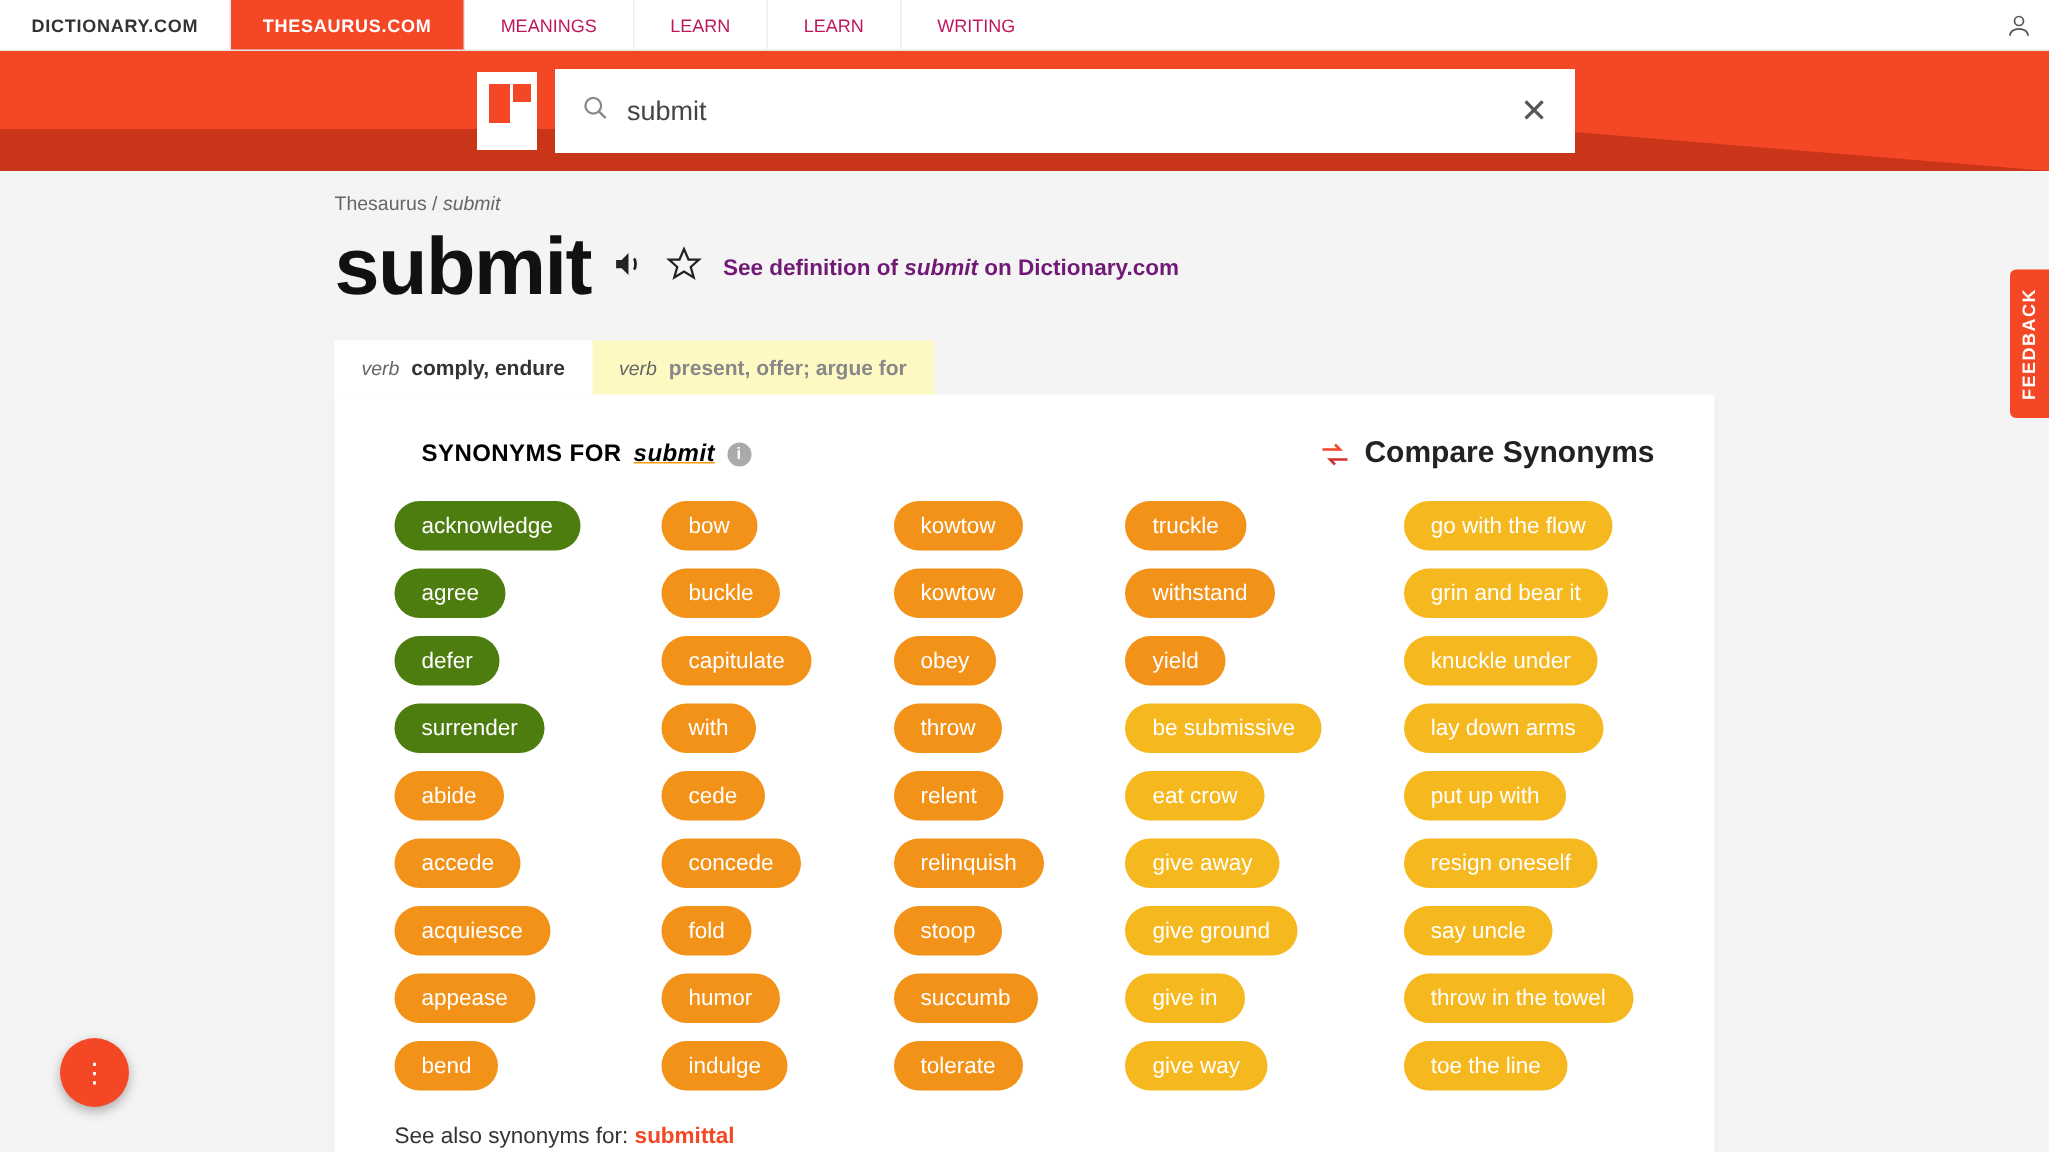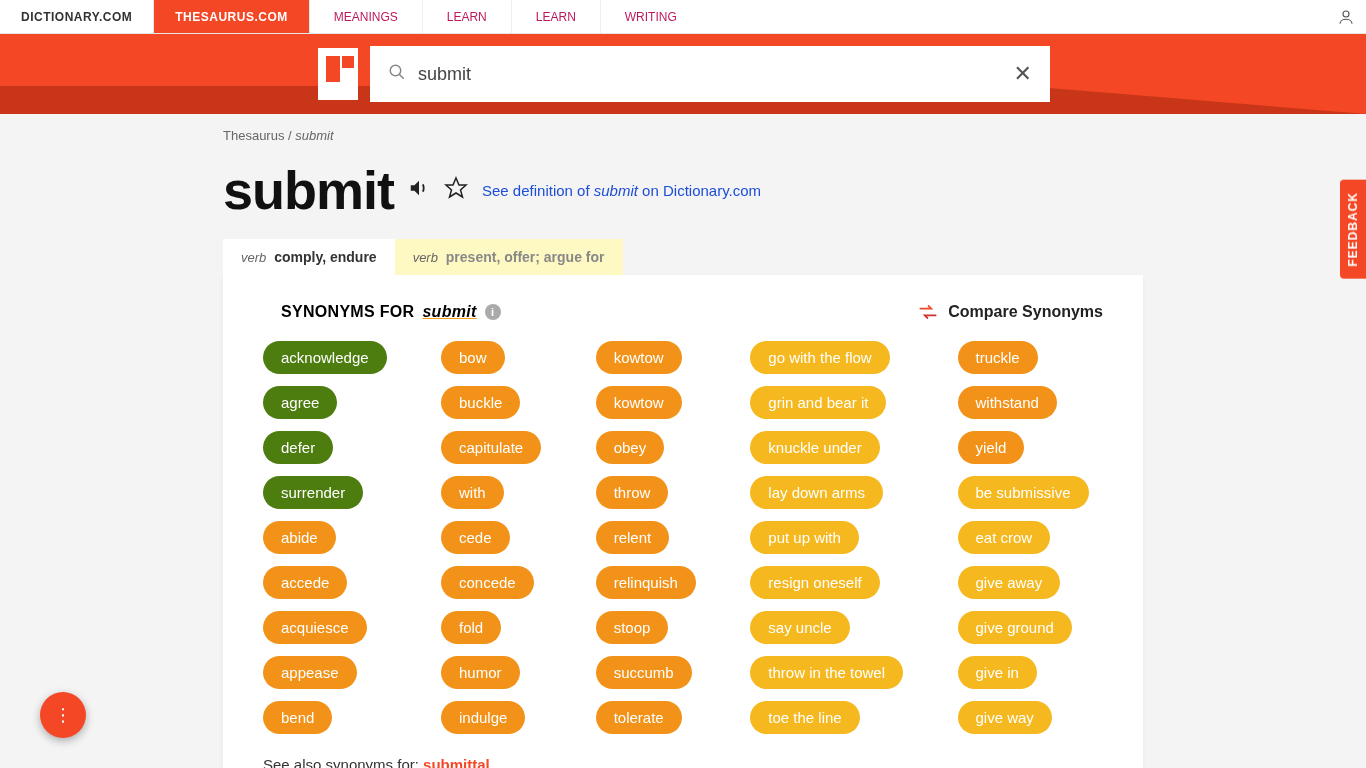--- a/index.html
+++ b/index.html
@@ -17,42 +17,42 @@
 .searchbar::after{content:"";position:absolute;left:0;right:0;bottom:0;height:28px;background:#c83518;clip-path:polygon(0 100%,0 0,75% 0,100% 100%);}
 .logo{position:absolute;left:318px;top:14px;z-index:4;}
 .logo-box{width:40px;height:52px;background:#fff;}
 .logo-box::before{content:"";position:absolute;top:8px;left:8px;width:14px;height:26px;background:#f44725;}
 .logo-box::after{content:"";position:absolute;top:8px;right:4px;width:12px;height:12px;background:#f44725;}
 .search-wrap{position:relative;z-index:3;margin-left:60px;width:680px;height:56px;background:#fff;display:flex;align-items:center;padding:0 18px;}
 .search-icon{color:#888;font-size:18px;margin-right:12px;}
 .search-input{flex:1;border:none;outline:none;font-size:18px;color:#444;}
 .clear-btn{color:#555;font-size:22px;cursor:pointer;}
 .content{max-width:960px;margin:0 auto;padding:14px 20px 0;}
-.breadcrumb{font-size:13px;color:#666;margin-bottom:16px;}
+.breadcrumb{font-size:13px;color:#666;margin-bottom:4px;}
 .breadcrumb .bc-word{font-style:italic;}
 .title-row{display:flex;align-items:center;gap:14px;margin-bottom:18px;}
 .headword{font-size:54px;font-weight:900;color:#111;letter-spacing:-1px;}
 .sound-icon{cursor:pointer;}
 .sound-icon svg{width:22px;height:22px;fill:#222;}
 .star-icon{cursor:pointer;}
 .star-icon svg{width:24px;height:24px;stroke:#222;fill:none;stroke-width:1.5;}
-.def-link{color:#1d4ed8;font-size:15px;font-weight:400;cursor:pointer;}
+.def-link{color:#701a75;font-size:15px;font-weight:700;cursor:pointer;}
 .def-link em{font-style:italic;}
 .tabs{display:flex;}
 .tab{padding:10px 18px;font-size:14px;color:#666;cursor:pointer;background:#fef9c3;}
 .tab.active{background:#fff;}
 .tab .pos{font-style:italic;font-size:13px;margin-right:4px;margin-top:46px;}
 .tab .sense{font-weight:700;color:#333;}
 .tab.inactive .sense{color:#888;}
 .panel{background:#fff;padding:28px 40px;box-shadow:0 2px 6px rgba(0,0,0,.05);}
 .panel-head{display:flex;align-items:center;justify-content:space-between;margin-bottom:20px;}
 .syn-heading{font-size:16px;font-weight:700;letter-spacing:.3px;display:flex;align-items:center;gap:8px;margin-left:18px;}
 .syn-heading em{font-style:italic;text-decoration:underline;text-decoration-color:#f39c12;}
 .info-icon{width:16px;height:16px;border-radius:50%;background:#aaa;color:#fff;display:inline-flex;align-items:center;justify-content:center;font-size:11px;font-weight:700;cursor:pointer;}
-.compare{display:flex;align-items:center;gap:10px;font-size:16px;font-weight:700;color:#222;cursor:pointer;}
+.compare{display:flex;align-items:center;gap:10px;font-size:20px;font-weight:700;color:#222;cursor:pointer;}
 .compare svg{width:20px;height:18px;}
 .syn-columns{display:grid;grid-template-columns:repeat(5,auto);gap:0 40px;}
 .syn-col{display:flex;flex-direction:column;gap:12px;align-items:flex-start;}
 .pill{display:inline-block;padding:8px 18px;border-radius:20px;color:#fff;font-size:15px;white-space:nowrap;cursor:pointer;}
 .rel-1{background:#4d7c0f;}
 .rel-2{background:#f39218;}
 .rel-3{background:#f6b81f;}
 .see-also{margin-top:22px;font-size:15px;color:#333;}
 .see-also a{color:#f44725;font-weight:700;text-decoration:none;cursor:pointer;}
 .feedback{position:fixed;right:0;top:180px;background:#f44725;color:#fff;font-size:12px;font-weight:700;letter-spacing:1px;padding:12px 6px;writing-mode:vertical-rl;transform:rotate(180deg);border-radius:0 4px 4px 0;cursor:pointer;}
@@ -168,41 +168,41 @@
           <span class="pill rel-2">kowtow</span>
           <span class="pill rel-2">obey</span>
           <span class="pill rel-2">throw</span>
           <span class="pill rel-2">relent</span>
           <span class="pill rel-2">relinquish</span>
           <span class="pill rel-2">stoop</span>
           <span class="pill rel-2">succumb</span>
           <span class="pill rel-2">tolerate</span>
         </div>
         <div class="syn-col">
+          <span class="pill rel-2">truckle</span>
+          <span class="pill rel-2">withstand</span>
+          <span class="pill rel-2">yield</span>
+          <span class="pill rel-3">be submissive</span>
+          <span class="pill rel-3">eat crow</span>
+          <span class="pill rel-3">give away</span>
+          <span class="pill rel-3">give ground</span>
+          <span class="pill rel-3">give in</span>
+          <span class="pill rel-3">give way</span>
+        </div>
+        <div class="syn-col">
           <span class="pill rel-3">go with the flow</span>
           <span class="pill rel-3">grin and bear it</span>
           <span class="pill rel-3">knuckle under</span>
           <span class="pill rel-3">lay down arms</span>
           <span class="pill rel-3">put up with</span>
           <span class="pill rel-3">resign oneself</span>
           <span class="pill rel-3">say uncle</span>
           <span class="pill rel-3">throw in the towel</span>
           <span class="pill rel-3">toe the line</span>
         </div>
-        <div class="syn-col">
-          <span class="pill rel-2">truckle</span>
-          <span class="pill rel-2">withstand</span>
-          <span class="pill rel-2">yield</span>
-          <span class="pill rel-3">be submissive</span>
-          <span class="pill rel-3">eat crow</span>
-          <span class="pill rel-3">give away</span>
-          <span class="pill rel-3">give ground</span>
-          <span class="pill rel-3">give in</span>
-          <span class="pill rel-3">give way</span>
-        </div>
       </div>
     <div class="see-also">
       <span>See also synonyms for: </span><a>submittal</a>
     </div>
   </div>
 </div>
 
 <div class="feedback">FEEDBACK</div>
 <div class="fab">⋮</div>
 

